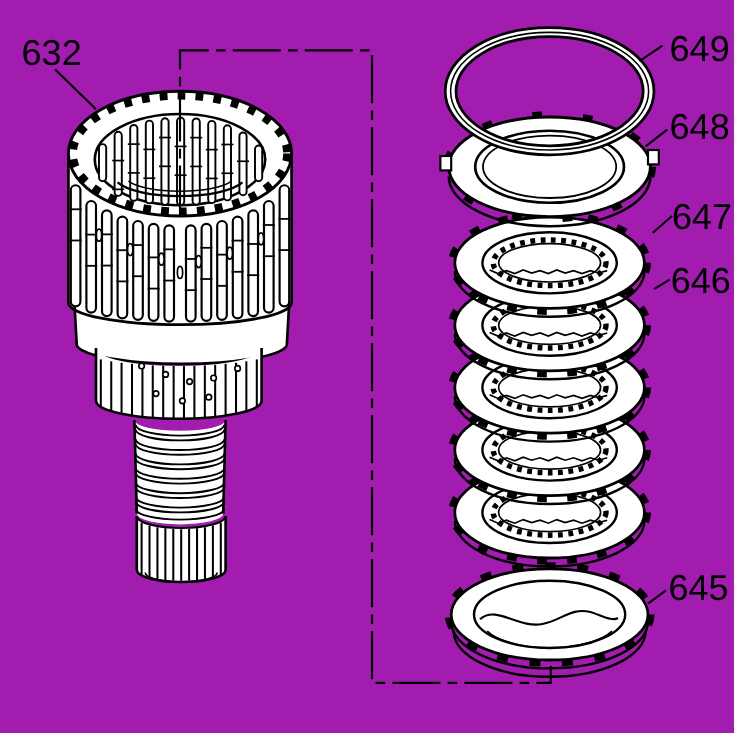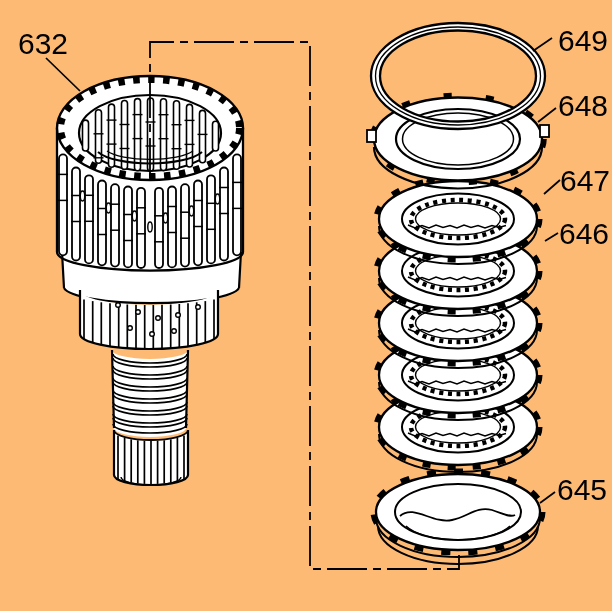--- a/index.html
+++ b/index.html
@@ -1,16 +1,16 @@
 <!DOCTYPE html>
 <html><head>
 <meta charset="utf-8">
 <style>
   html,body{margin:0;padding:0;background:#ffffff;}
-  .stage{position:relative;width:612px;height:611px;background:#fdba74;overflow:hidden;
+  .stage{position:relative;width:612px;height:611px;background:#a21caf;overflow:hidden;
          font-family:"Liberation Sans", sans-serif;}
   svg{position:absolute;left:0;top:0;}
   text.callout{font-family:"Liberation Sans", sans-serif;font-size:30px;fill:#000;}
 </style>
 </head>
 <body>
 
 <div class="stage">
 <svg viewBox="0 0 612 611" width="612" height="611" xmlns="http://www.w3.org/2000/svg">
 

